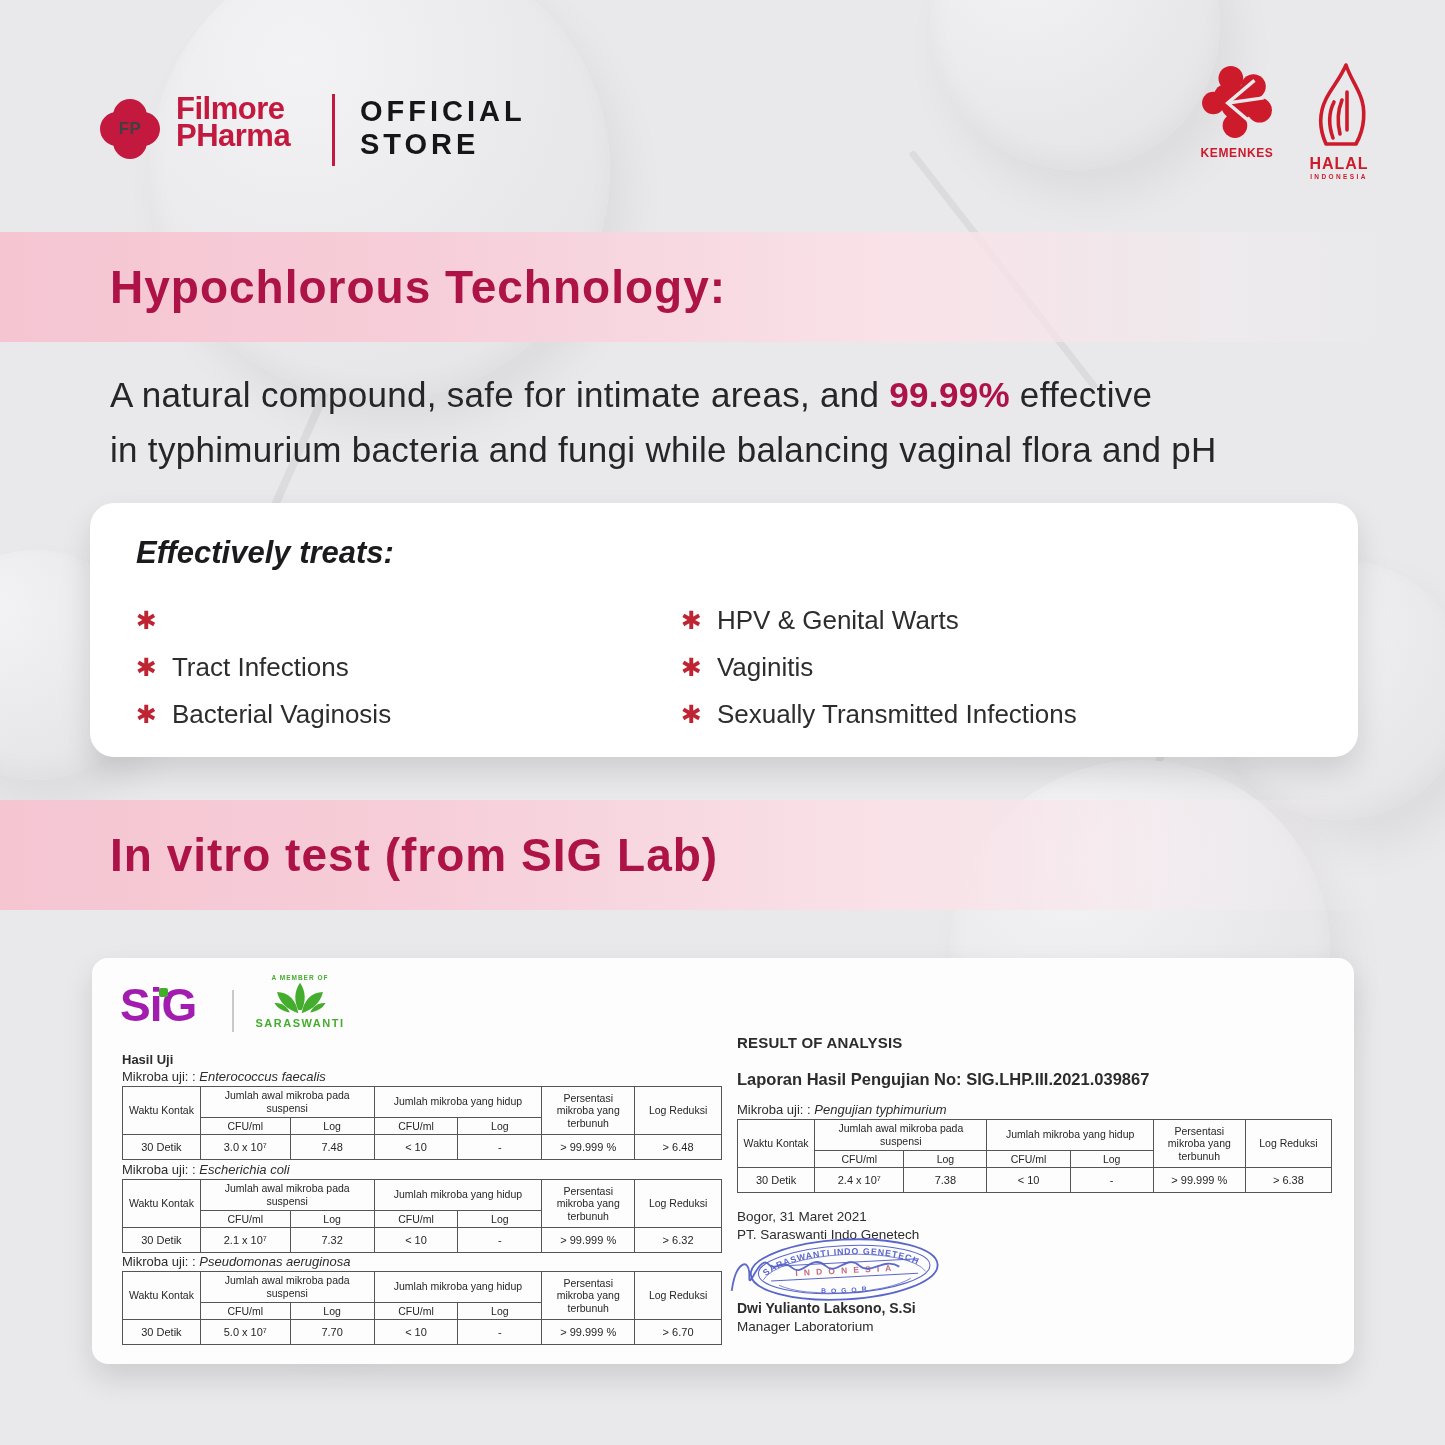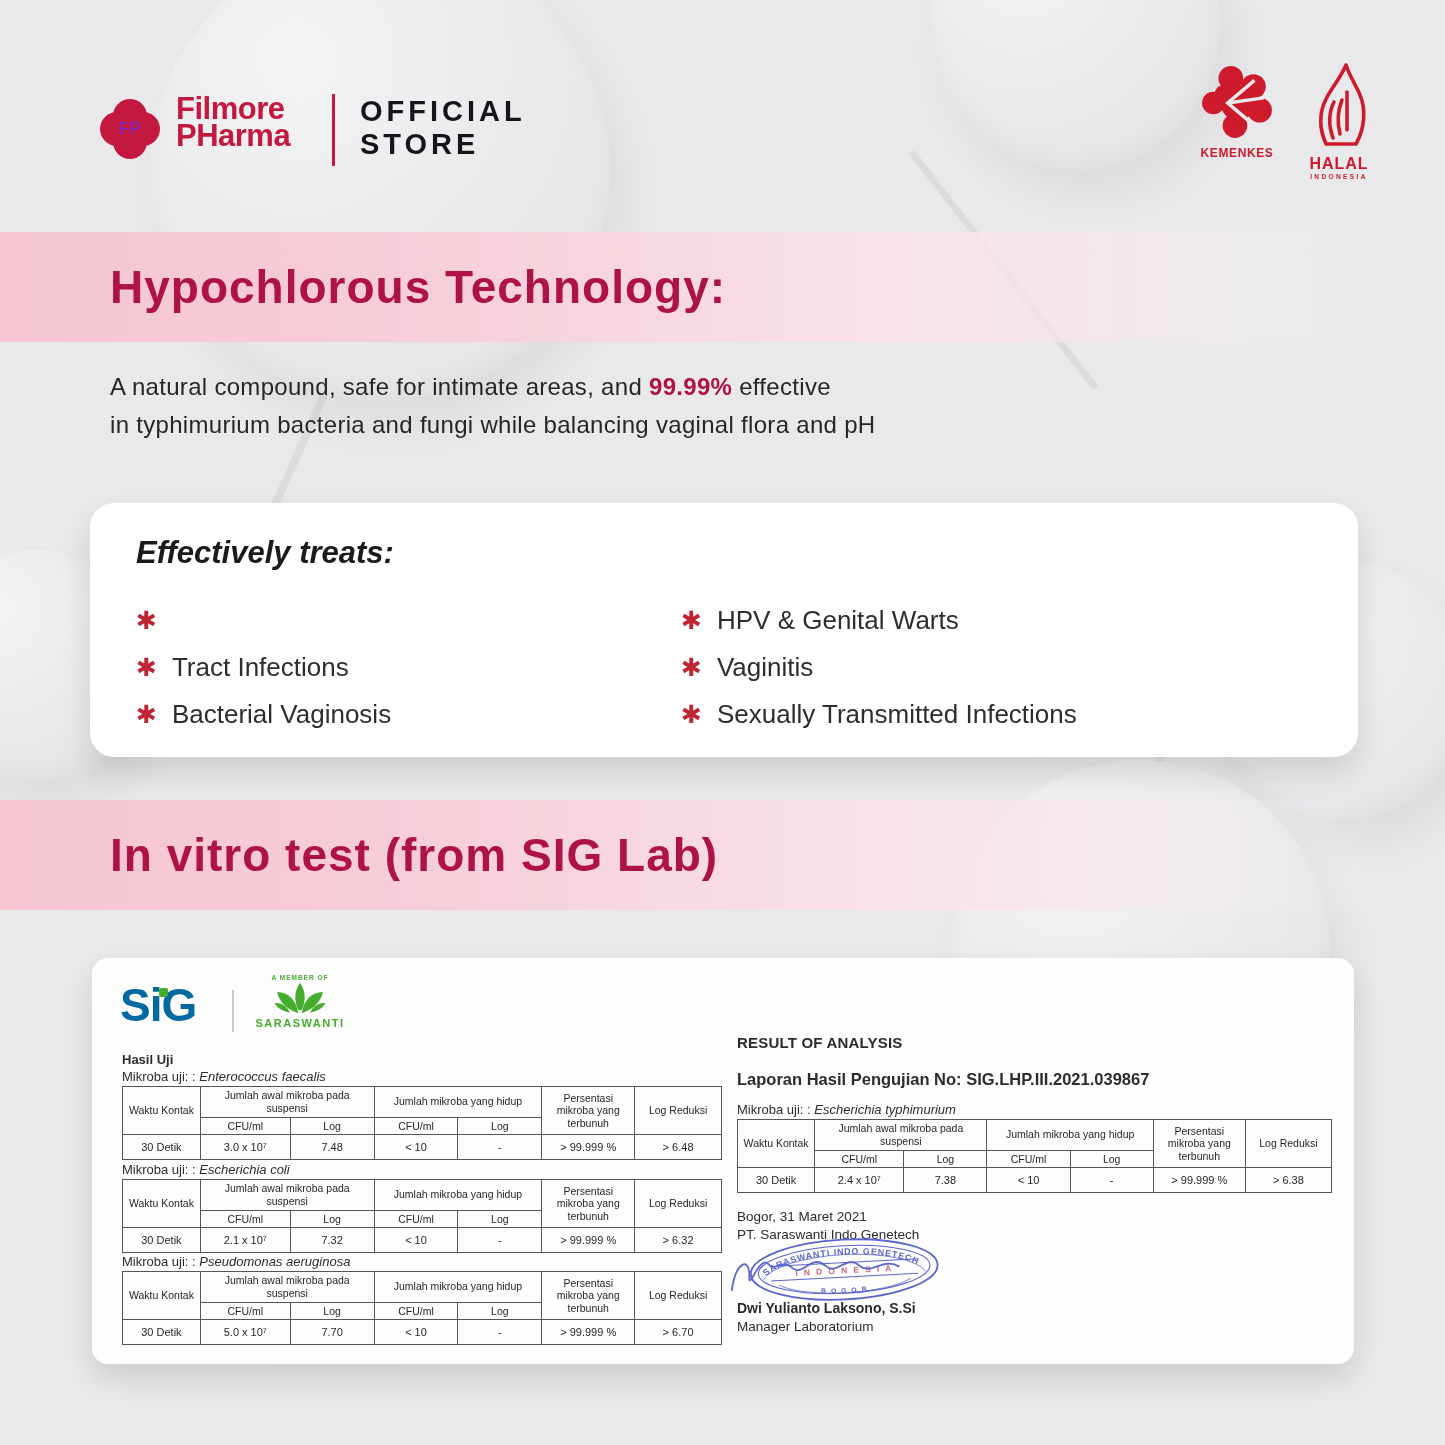--- a/index.html
+++ b/index.html
@@ -11,56 +11,56 @@
     background:radial-gradient(circle at 32% 26%, #f3f3f5 0%, #e9e9ec 55%, #e3e3e6 100%);
     box-shadow:16px 26px 46px rgba(0,0,0,0.055), inset 0 -10px 24px rgba(0,0,0,0.03);}
   .bond{position:absolute;background:#dcdcdf;border-radius:3px;}
 
   
   .fp-logo{position:absolute;left:100px;top:99px;width:60px;height:60px;}
   .fp-logo:before,.fp-logo:after{content:"";position:absolute;background:#c3193f;border-radius:17px;}
   .fp-logo:before{left:13px;top:0;width:34px;height:60px;}
   .fp-logo:after{left:0;top:13px;width:60px;height:34px;}
   .fp-initials{position:absolute;left:0;top:0;width:60px;height:60px;display:flex;align-items:center;justify-content:center;
-    color:#6d28d9;font-weight:normal;font-size:17px;letter-spacing:.5px;z-index:2;}
+    color:#404040;font-weight:bold;font-size:17px;letter-spacing:.5px;z-index:2;}
   .brand-text{position:absolute;left:176px;top:95px;color:#c3193f;font-weight:bold;font-size:31px;line-height:27px;letter-spacing:-0.5px;}
   .brand-sep{position:absolute;left:332px;top:94px;width:3px;height:72px;background:#c3193f;}
   .store-text{position:absolute;left:360px;top:95px;color:#16161a;font-weight:bold;font-size:29px;line-height:33px;letter-spacing:4px;}
   .cert{position:absolute;text-align:center;color:#cd1b2c;}
   .cert-kemenkes{left:1182px;top:66px;width:110px;}
   .cert-halal{left:1298px;top:62px;width:82px;}
   .cert-label{font-size:12px;font-weight:bold;letter-spacing:.6px;margin-top:2px;}
   .halal-word{font-size:16px;font-weight:bold;letter-spacing:1px;margin-top:1px;}
   .halal-sub{font-size:6.5px;font-weight:bold;letter-spacing:2.4px;}
 
   
   .banner{position:absolute;left:0;width:1445px;height:110px;display:flex;align-items:center;
     background:linear-gradient(90deg,#f5c5d2 0%,#f6cdd8 28%,#f9e2e8 62%,rgba(250,238,242,0.25) 86%,rgba(250,238,242,0) 96%);}
   .banner h1{margin:0 0 0 110px;color:#ad1347;font-size:46px;font-weight:bold;letter-spacing:1px;}
   .banner1{top:232px;}
   .banner2{top:800px;}
 
   
-  .intro{position:absolute;left:110px;top:368px;width:1260px;font-size:24px;line-height:1.57;color:#262628;
+  .intro{position:absolute;left:110px;top:368px;width:1260px;font-size:35px;line-height:1.57;color:#262628;
     font-weight:500;letter-spacing:.3px;}
   .intro .hl{color:#ad1347;font-weight:bold;}
 
   
   .card{position:absolute;background:#ffffff;border-radius:24px;box-shadow:0 14px 30px rgba(0,0,0,0.12);}
   .treats-card{left:90px;top:503px;width:1268px;height:254px;}
   .treats-card h2{position:absolute;left:46px;top:32px;margin:0;font-size:31px;color:#1b1b1d;font-weight:bold;font-style:italic;}
   .treats-cols{position:absolute;left:46px;top:94px;right:30px;display:grid;grid-template-columns:545px 1fr;}
   .treats-cols ul{list-style:none;margin:0;padding:0;}
   .treats-cols li{display:flex;align-items:center;height:47px;font-size:26px;color:#2d2d2f;}
   .bullet{color:#bf2433;font-size:25px;margin-right:15px;line-height:1;}
 
   
   .doc-card{left:92px;top:958px;width:1262px;height:406px;border-radius:16px;background:#fdfdfd;color:#2c2c2c;}
   .doc-abs{position:absolute;}
-  .sig-text{left:28px;top:20px;font-size:46px;font-weight:bold;color:#0369a1;letter-spacing:-1px;}
+  .sig-text{left:28px;top:20px;font-size:46px;font-weight:bold;color:#a21caf;letter-spacing:-1px;}
   .sig-dot{left:67px;top:30px;width:9px;height:9px;background:#45ad2e;border-radius:2px;}
   .sig-sep{left:140px;top:32px;width:2px;height:42px;background:#c9c9cb;}
   .sara{left:152px;top:16px;width:112px;text-align:center;color:#45ad2e;}
   .sara-member{font-size:6.5px;letter-spacing:1px;font-weight:bold;}
   .sara-name{font-size:11px;font-weight:bold;letter-spacing:1.5px;margin-top:-2px;}
   .hasil{left:30px;top:94px;font-size:13px;font-weight:bold;}
   .mikroba{font-size:13px;}
   .mikroba i{font-style:italic;}
   .mk1{left:30px;top:111px;}
   .mk2{left:30px;top:204px;}
@@ -325,21 +325,21 @@
         <td>&gt; 99.999 %</td>
         <td>&gt; 6.70</td>
       </tr>
     </tbody>
       </table>
 
     <div class="doc-abs result-title">RESULT OF ANALYSIS</div>
     <div class="doc-abs laporan">Laporan Hasil Pengujian No: SIG.LHP.III.2021.039867</div>
 
     <div class="doc-abs mikroba mk4">
-      <span>Mikroba uji: :</span> <i>Escherichia typhimurium</i>
+      <span>Mikroba uji: :</span> <i>Pengujian typhimurium</i>
     </div>
     <table class="lab-table doc-abs lt4" style="width:595px;">
       <colgroup>
           <col style="width:13%">
           <col style="width:15%">
           <col style="width:14%">
           <col style="width:14%">
           <col style="width:14%">
           <col style="width:15.5%">
           <col style="width:14.5%">

